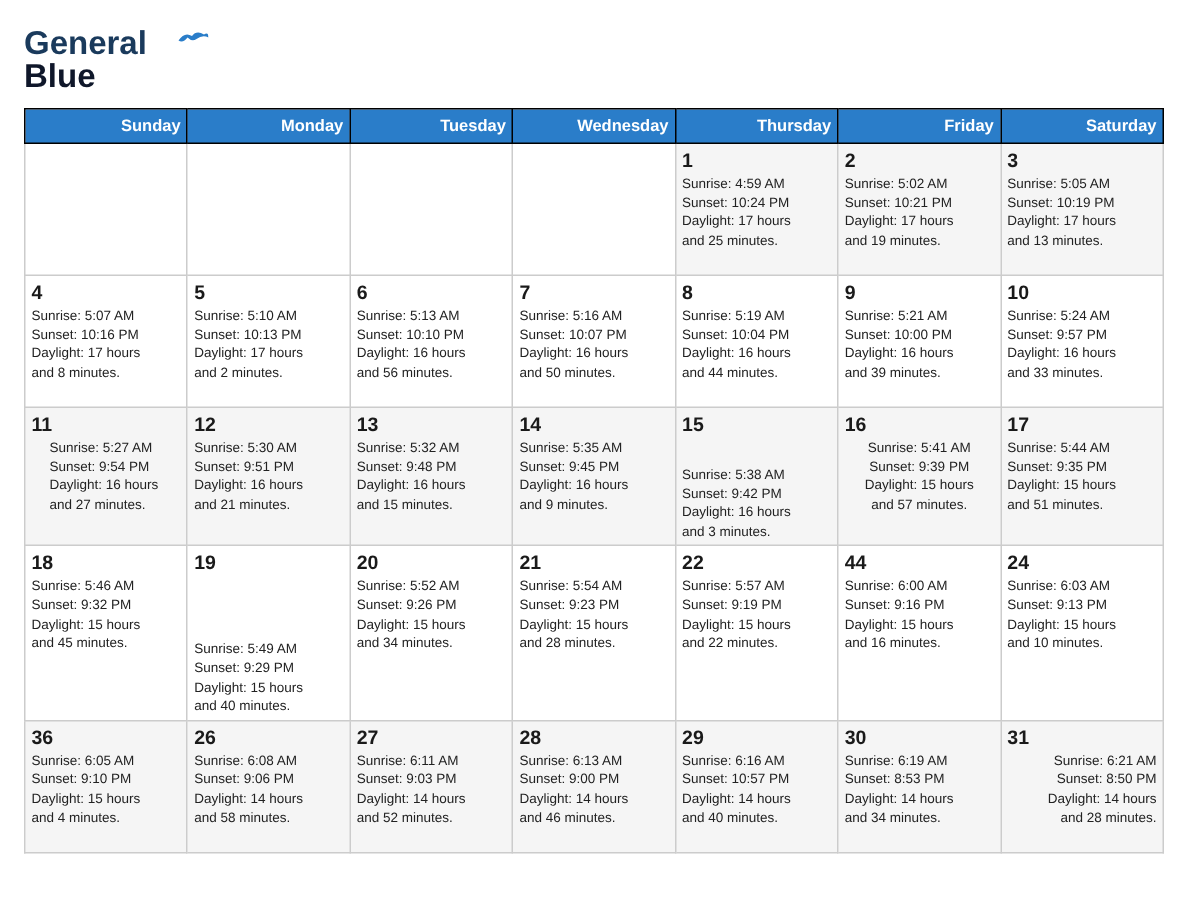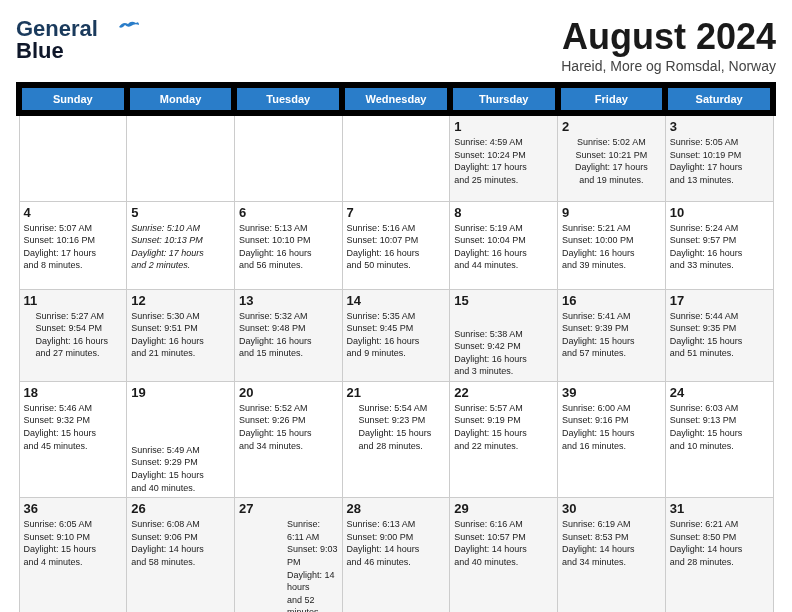--- a/index.html
+++ b/index.html
@@ -37,22 +37,22 @@
       width: 100%;
       border-collapse: collapse;
       table-layout: fixed;
     }
     thead tr th {
       background-color: #2a7dc9;
       color: #fff;
       font-size: 11px;
       font-weight: bold;
       padding: 5px 4px;
-      text-align: center;
-      border: 6px solid #000000;
+      text-align: right;
+      border: 1px solid #000000;
     }
     tbody tr td {
       border: 1px solid #ccc;
       vertical-align: top;
       padding: 3px 4px;
       font-size: 9px;
       color: #222;
       height: 88px;
       background: #fff;
     }
@@ -81,24 +81,20 @@
 <div class="header">
   <div class="logo">
     <div style="display:flex;align-items:center;gap:17px;">
       <span style="font-size:22px;font-weight:bold;color:#1a3a5c;">General</span>
       <svg width="22" height="16" viewBox="0 0 22 16" style="margin-left:2px;margin-top:-4px;">
         <path d="M2,8 Q6,2 11,5 Q14,1 19,4 Q22,2 22,6 Q18,4 14,7 Q11,9 8,6 Q5,10 2,8Z" fill="#2a7dc9"></path>
       </svg>
     </div>
     <span style="font-size:22px;font-weight:bold;color:#0f172a;margin-top:-4px;">Blue</span>
   </div>
-  <div class="title-block">
-    <div class="month-year">August 2024</div>
-    <div class="location">Hareid, More og Romsdal, Norway</div>
-  </div>
 </div>
 
 <table>
   <thead>
     <tr>
     <th>Sunday</th>
         <th>Monday</th>
         <th>Tuesday</th>
         <th>Wednesday</th>
         <th>Thursday</th>
@@ -114,21 +110,21 @@
         <td class="empty-cell"></td>
         <td>
           <span class="day-num">1</span>
           <div class="cell-text" style="white-space: pre-line;">Sunrise: 4:59 AM
 Sunset: 10:24 PM
 Daylight: 17 hours
 and 25 minutes.</div>
         </td>
         <td>
           <span class="day-num">2</span>
-          <div class="cell-text" style="white-space: pre-line; text-align: center;">Sunrise: 5:02 AM
+          <div class="cell-text" style="white-space: pre-line;">Sunrise: 5:02 AM
 Sunset: 10:21 PM
 Daylight: 17 hours
 and 19 minutes.</div>
         </td>
         <td>
           <span class="day-num">3</span>
           <div class="cell-text" style="white-space: pre-line;">Sunrise: 5:05 AM
 Sunset: 10:19 PM
 Daylight: 17 hours
 and 13 minutes.</div>
@@ -137,21 +133,21 @@
       <tr>
         <td>
           <span class="day-num">4</span>
           <div class="cell-text" style="white-space: pre-line;">Sunrise: 5:07 AM
 Sunset: 10:16 PM
 Daylight: 17 hours
 and 8 minutes.</div>
         </td>
         <td>
           <span class="day-num">5</span>
-          <div class="cell-text" style="white-space: pre-line; font-style: italic;">Sunrise: 5:10 AM
+          <div class="cell-text" style="white-space: pre-line;">Sunrise: 5:10 AM
 Sunset: 10:13 PM
 Daylight: 17 hours
 and 2 minutes.</div>
         </td>
         <td>
           <span class="day-num">6</span>
           <div class="cell-text" style="white-space: pre-line;">Sunrise: 5:13 AM
 Sunset: 10:10 PM
 Daylight: 16 hours
 and 56 minutes.</div>
@@ -216,21 +212,21 @@
         </td>
         <td>
           <span class="day-num">15</span>
           <div class="cell-text" style="white-space: pre-line; margin-top: 20px;">Sunrise: 5:38 AM
 Sunset: 9:42 PM
 Daylight: 16 hours
 and 3 minutes.</div>
         </td>
         <td>
           <span class="day-num">16</span>
-          <div class="cell-text" style="white-space: pre-line;">Sunrise: 5:41 AM
+          <div class="cell-text" style="white-space: pre-line; text-align: center;">Sunrise: 5:41 AM
 Sunset: 9:39 PM
 Daylight: 15 hours
 and 57 minutes.</div>
         </td>
         <td>
           <span class="day-num">17</span>
           <div class="cell-text" style="white-space: pre-line;">Sunrise: 5:44 AM
 Sunset: 9:35 PM
 Daylight: 15 hours
 and 51 minutes.</div>
@@ -253,34 +249,34 @@
         </td>
         <td>
           <span class="day-num">20</span>
           <div class="cell-text" style="white-space: pre-line;">Sunrise: 5:52 AM
 Sunset: 9:26 PM
 Daylight: 15 hours
 and 34 minutes.</div>
         </td>
         <td>
           <span class="day-num">21</span>
-          <div class="cell-text" style="white-space: pre-line; margin-left: 12px;">Sunrise: 5:54 AM
+          <div class="cell-text" style="white-space: pre-line;">Sunrise: 5:54 AM
 Sunset: 9:23 PM
 Daylight: 15 hours
 and 28 minutes.</div>
         </td>
         <td>
           <span class="day-num">22</span>
           <div class="cell-text" style="white-space: pre-line;">Sunrise: 5:57 AM
 Sunset: 9:19 PM
 Daylight: 15 hours
 and 22 minutes.</div>
         </td>
         <td>
-          <span class="day-num">39</span>
+          <span class="day-num">44</span>
           <div class="cell-text" style="white-space: pre-line;">Sunrise: 6:00 AM
 Sunset: 9:16 PM
 Daylight: 15 hours
 and 16 minutes.</div>
         </td>
         <td>
           <span class="day-num">24</span>
           <div class="cell-text" style="white-space: pre-line;">Sunrise: 6:03 AM
 Sunset: 9:13 PM
 Daylight: 15 hours
@@ -297,21 +293,21 @@
         </td>
         <td>
           <span class="day-num">26</span>
           <div class="cell-text" style="white-space: pre-line;">Sunrise: 6:08 AM
 Sunset: 9:06 PM
 Daylight: 14 hours
 and 58 minutes.</div>
         </td>
         <td>
           <span class="day-num">27</span>
-          <div class="cell-text" style="white-space: pre-line; margin-left: 48px;">Sunrise: 6:11 AM
+          <div class="cell-text" style="white-space: pre-line;">Sunrise: 6:11 AM
 Sunset: 9:03 PM
 Daylight: 14 hours
 and 52 minutes.</div>
         </td>
         <td>
           <span class="day-num">28</span>
           <div class="cell-text" style="white-space: pre-line;">Sunrise: 6:13 AM
 Sunset: 9:00 PM
 Daylight: 14 hours
 and 46 minutes.</div>
@@ -325,20 +321,20 @@
         </td>
         <td>
           <span class="day-num">30</span>
           <div class="cell-text" style="white-space: pre-line;">Sunrise: 6:19 AM
 Sunset: 8:53 PM
 Daylight: 14 hours
 and 34 minutes.</div>
         </td>
         <td>
           <span class="day-num">31</span>
-          <div class="cell-text" style="white-space: pre-line;">Sunrise: 6:21 AM
+          <div class="cell-text" style="white-space: pre-line; text-align: right;">Sunrise: 6:21 AM
 Sunset: 8:50 PM
 Daylight: 14 hours
 and 28 minutes.</div>
         </td>
       </tr>
     </tbody>
 </table>
 
 </body></html>

